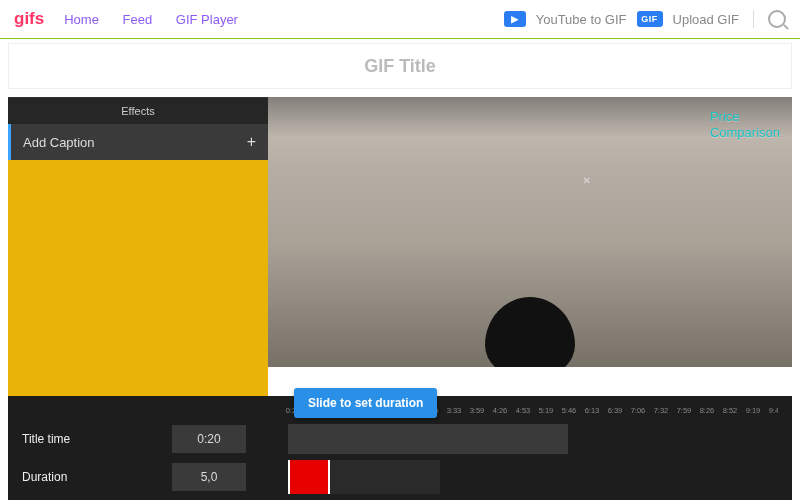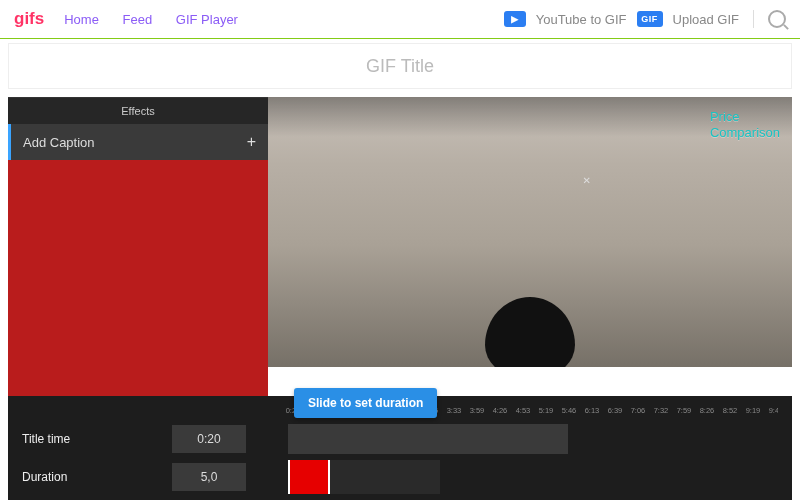--- a/index.html
+++ b/index.html
@@ -8,23 +8,23 @@
 .nav a{color:#8b5cf6;margin-right:20px;font-size:13px;text-decoration:none;}
 .grow{flex:1;}
 .rt{display:flex;align-items:center;gap:10px;}
 .yt-icon,.gif-icon{display:inline-flex;align-items:center;justify-content:center;border-radius:3px;color:#fff;font-size:9px;font-weight:700;}
 .yt-icon{width:22px;height:16px;background:#2b7ef2;}
 .gif-icon{width:26px;height:16px;background:#2b7ef2;letter-spacing:.5px;}
 .rt span.lk{color:#888;font-size:13px;cursor:pointer;}
 .sep{width:1px;height:18px;background:#ddd;margin:0 4px;}
 .search-ico{width:14px;height:14px;border:2px solid #aaa;border-radius:50%;position:relative;cursor:pointer;}
 .search-ico::after{content:'';position:absolute;width:6px;height:2px;background:#aaa;transform:rotate(45deg);right:-5px;bottom:-2px;}
-.title-row{height:44px;border:1px solid #eee;margin:4px 8px 0;display:flex;align-items:center;justify-content:center;color:#bbb;font-size:18px;}
+.title-row{height:44px;border:1px solid #eee;margin:4px 8px 0;display:flex;align-items:center;justify-content:center;color:#bbb;font-size:18px;font-weight:bold;}
 .editor{display:flex;margin:8px 8px 0;}
-.side{width:260px;background:#b91c1c;color:#ddd;}
+.side{width:260px;background:#eab308;color:#ddd;}
 .side-tab{height:26px;text-align:center;line-height:26px;font-size:11px;color:#ccc;background:#262626;border-top:1px solid #333;}
 .add-cap{border-left:3px solid #3aa4ff;background:#3a3a3a;height:36px;display:flex;align-items:center;justify-content:space-between;padding:0 12px;font-size:13px;cursor:pointer;}
 .plus{font-size:16px;color:#ddd;}
 .preview{flex:1;height:270px;background:linear-gradient(180deg,#c8c1b9 0%,#b7afa5 25%,#a9a196 55%,#767067 100%);position:relative;overflow:hidden;}
 .shadow-top{position:absolute;top:0;left:0;right:0;height:40px;background:linear-gradient(180deg,rgba(0,0,0,.35),transparent);}
 .watermark{position:absolute;top:12px;right:12px;color:#19c3c3;font-size:13px;text-align:left;line-height:1.2;text-shadow:0 1px 0 rgba(255,255,255,.3);}
 .person{position:absolute;bottom:-10px;left:50%;transform:translateX(-50%);width:90px;height:80px;background:#111;border-radius:50% 50% 40% 40%/60% 60% 40% 40%;}
 .drone{position:absolute;top:78px;left:60%;color:#ddd;font-size:10px;}
 .timeline{background:#1d1d1d;color:#ddd;margin:0 8px;padding:10px 14px 6px;}
 .time-ruler{margin-left:260px;display:flex;gap:1px;font-size:7.5px;color:#888;height:12px;overflow:hidden;white-space:nowrap;}

